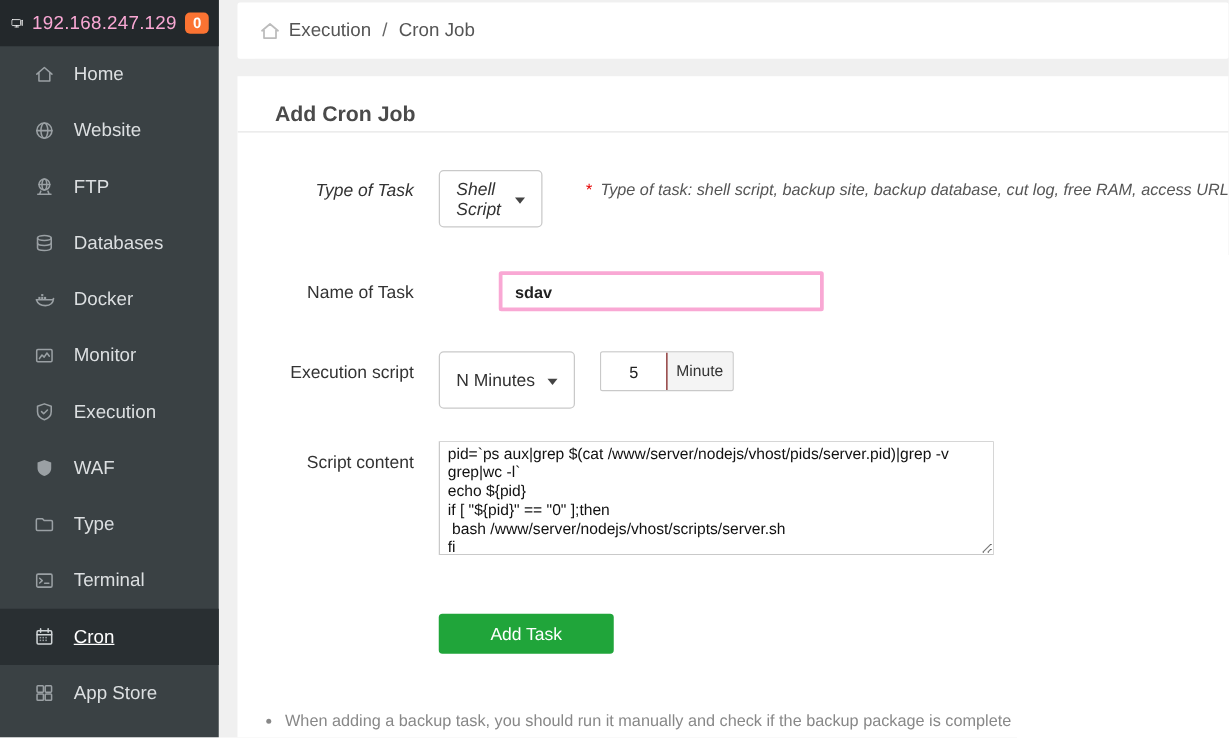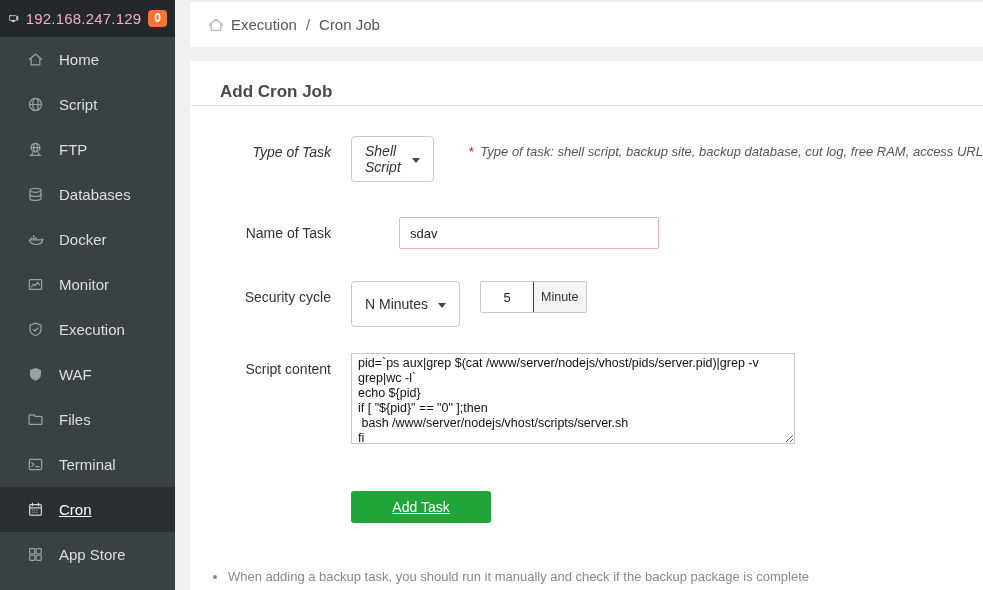--- a/index.html
+++ b/index.html
@@ -40,32 +40,32 @@
   .form { padding-top: 30px; }
   .frow { display: flex; align-items: flex-start; }
   .flabel { width: 141px; min-width: 141px; text-align: right; margin-right: 20px; line-height: 32px; font-size: 14px; color: #333; }
 
   .select-btn { display: inline-flex; align-items: center; height: 46px; padding: 0 13px; background: #fff; border: 1px solid #c9c9c9; border-radius: 4px; font-size: 14px; color: #333; cursor: pointer; }
   .caret { width: 0; height: 0; border-left: 4px solid transparent; border-right: 4px solid transparent; border-top: 5px solid #444; margin-left: 10px; margin-top: 2px; }
 
   .hint { margin-left: 34px; line-height: 32px; font-size: 13px; color: #555; white-space: nowrap; }
   .req-star { color: #e60000; margin-right: 7px; font-size: 13px; }
 
-  .text-input { width: 260px; height: 32px; border: 1px solid #f9a8d4; border-radius: 2px; padding: 0 10px; font-size: 13px; color: #222; font-family: "Liberation Sans", sans-serif; }
+  .text-input { width: 260px; height: 32px; border: 3px solid #f9a8d4; border-radius: 2px; padding: 0 10px; font-size: 13px; color: #222; font-family: "Liberation Sans", sans-serif; font-weight: bold; }
 
   .igroup { display: inline-flex; margin-left: 20px; border: 1px solid #c9c9c9; border-radius: 2px; height: 32px; overflow: hidden; }
   .num-input { width: 52px; border: none; text-align: center; font-size: 13px; color: #222; outline: none; font-family: "Liberation Sans", sans-serif; }
   .addon { background: #f4f4f4; border-left: 1px solid #7f1d1d; padding: 0 7px; line-height: 30px; font-size: 12.5px; color: #333; }
 
   .script-area { width: 444px; height: 91px; border: 1px solid #c9c9c9; border-radius: 0; padding: 2px 6px; font-size: 12.5px; line-height: 15px; color: #111; font-family: "Liberation Sans", "DejaVu Sans", sans-serif; resize: both; outline: none; overflow-y: scroll; }
   .script-area::-webkit-scrollbar { width: 12px; }
   .script-area::-webkit-scrollbar-track { background: #fcfcfc; }
   .script-area::-webkit-scrollbar-thumb { background: #9e9e9e; border-radius: 6px; border: 2px solid #fcfcfc; }
 
-  .btn-green { margin-left: 161px; width: 140px; height: 32px; background: #20a53a; color: #fff; border: none; border-radius: 3px; font-size: 14px; cursor: pointer; font-family: "Liberation Sans", sans-serif; text-decoration: underline; }
+  .btn-green { margin-left: 161px; width: 140px; height: 32px; background: #20a53a; color: #fff; border: none; border-radius: 3px; font-size: 14px; cursor: pointer; font-family: "Liberation Sans", sans-serif; }
 
   .notes { margin: 42px 0 0 24px; list-style: disc; padding-left: 14px; }
   .notes li { color: #888; font-size: 13px; line-height: 24px; margin-bottom: 6px; }
 
   .mb1 { margin-bottom: 35px; font-style: italic; }
   .mb2 { margin-bottom: 32px; gap: 48px; }
   .mb3 { margin-bottom: 26px; }
   .mb4 { margin-bottom: 47px; }
 </style>
 </head>
@@ -91,21 +91,21 @@
       <span class="lbl">Home</span>
     </div>
     <div class="nav-item">
       <span class="ico">
           <svg viewBox="0 0 18 18">
             <circle cx="9" cy="9" r="6.4"></circle>
             <ellipse cx="9" cy="9" rx="2.9" ry="6.4"></ellipse>
             <path d="M2.6 9 H15.4"></path>
           </svg>
         </span>
-      <span class="lbl">Script</span>
+      <span class="lbl">Website</span>
     </div>
     <div class="nav-item">
       <span class="ico">
           <svg viewBox="0 0 18 18">
             <circle cx="9" cy="7" r="4.6"></circle>
             <ellipse cx="9" cy="7" rx="2" ry="4.6"></ellipse>
             <path d="M4.4 7 H13.6"></path>
             <path d="M6 12.6 L5 15 M12 12.6 L13 15 M3.4 15.2 H14.6"></path>
           </svg>
         </span>
@@ -160,21 +160,21 @@
           </svg>
         </span>
       <span class="lbl">WAF</span>
     </div>
     <div class="nav-item">
       <span class="ico">
           <svg viewBox="0 0 18 18">
             <path d="M2.2 5.2 c0 -.6 .5 -1 1 -1 h4.2 l1.4 1.6 h6 c.6 0 1 .5 1 1 v6.4 c0 .6 -.5 1 -1 1 H3.2 c-.6 0 -1 -.5 -1 -1 z"></path>
           </svg>
         </span>
-      <span class="lbl">Files</span>
+      <span class="lbl">Type</span>
     </div>
     <div class="nav-item">
       <span class="ico">
           <svg viewBox="0 0 18 18">
             <rect x="2.5" y="3.5" width="13" height="11" rx="1.2"></rect>
             <path d="M5 7 l2.2 2 L5 11 M9.2 11.3 h3.6"></path>
           </svg>
         </span>
       <span class="lbl">Terminal</span>
     </div>
@@ -233,21 +233,21 @@
           <span class="req-star">*</span><span>Type of task: shell script, backup site, backup database, cut log, free RAM, access URL</span>
         </div>
       </div>
 
       <div class="frow mb2">
         <div class="flabel">Name of Task</div>
         <input class="text-input" type="text" value="sdav" style="">
       </div>
 
       <div class="frow mb3">
-        <div class="flabel">Security cycle</div>
+        <div class="flabel">Execution script</div>
         <div class="select-btn">
           <span>N Minutes</span>
           <span class="caret"></span>
         </div>
         <div class="igroup">
           <input class="num-input" type="text" value="5" style="">
           <span class="addon">Minute</span>
         </div>
       </div>
 

